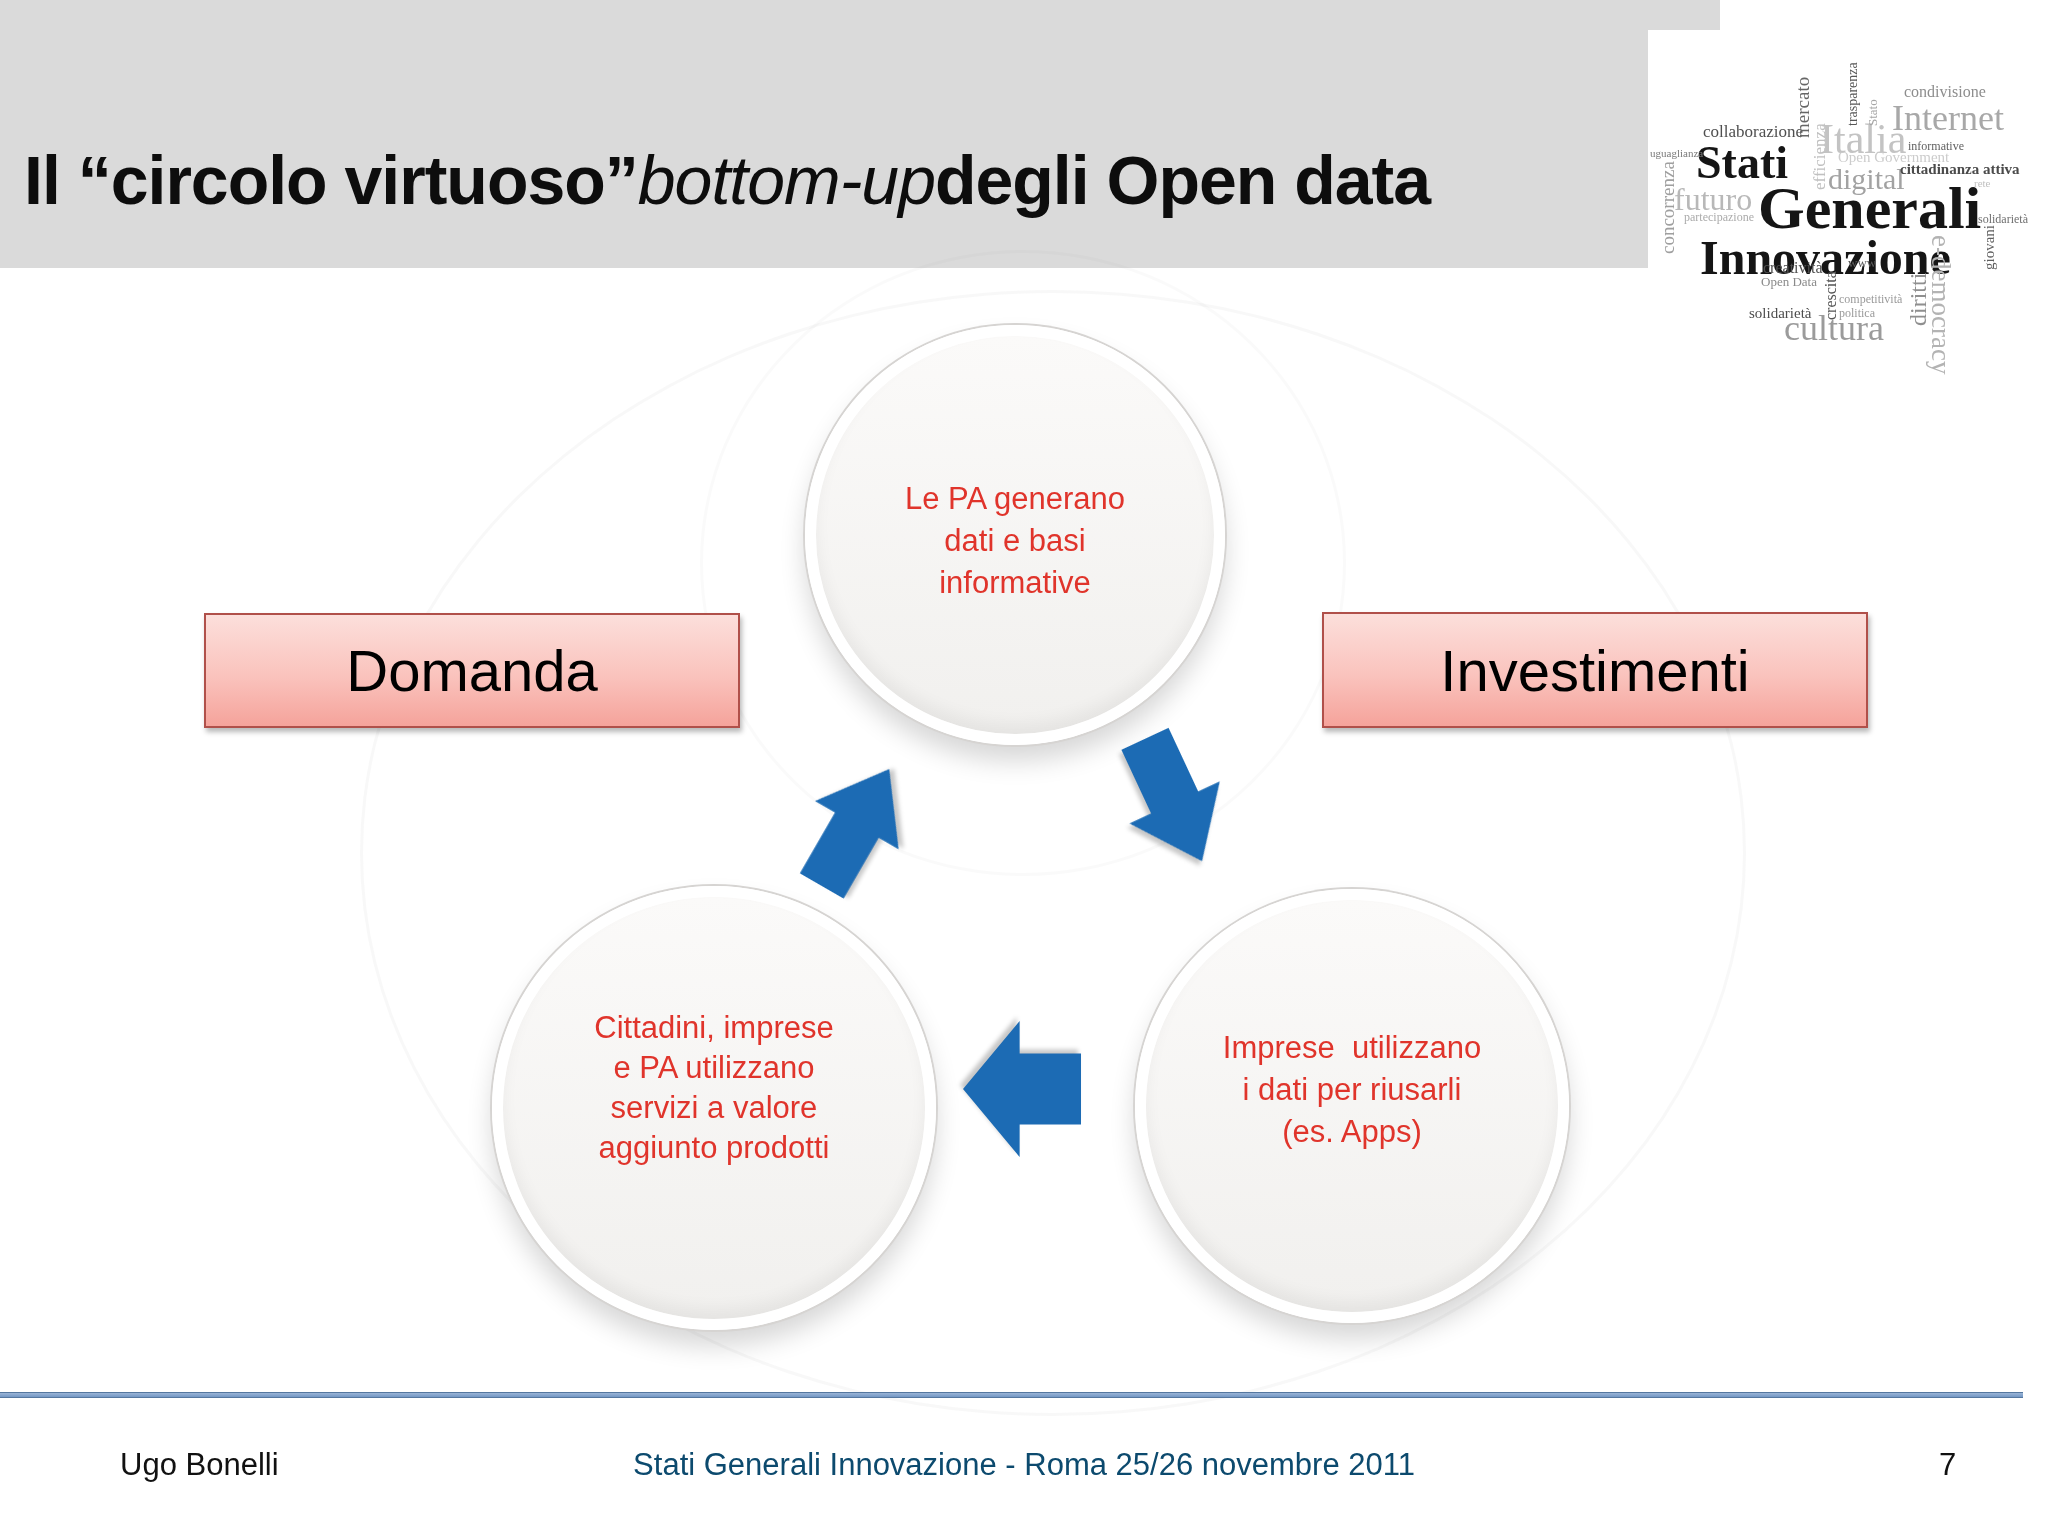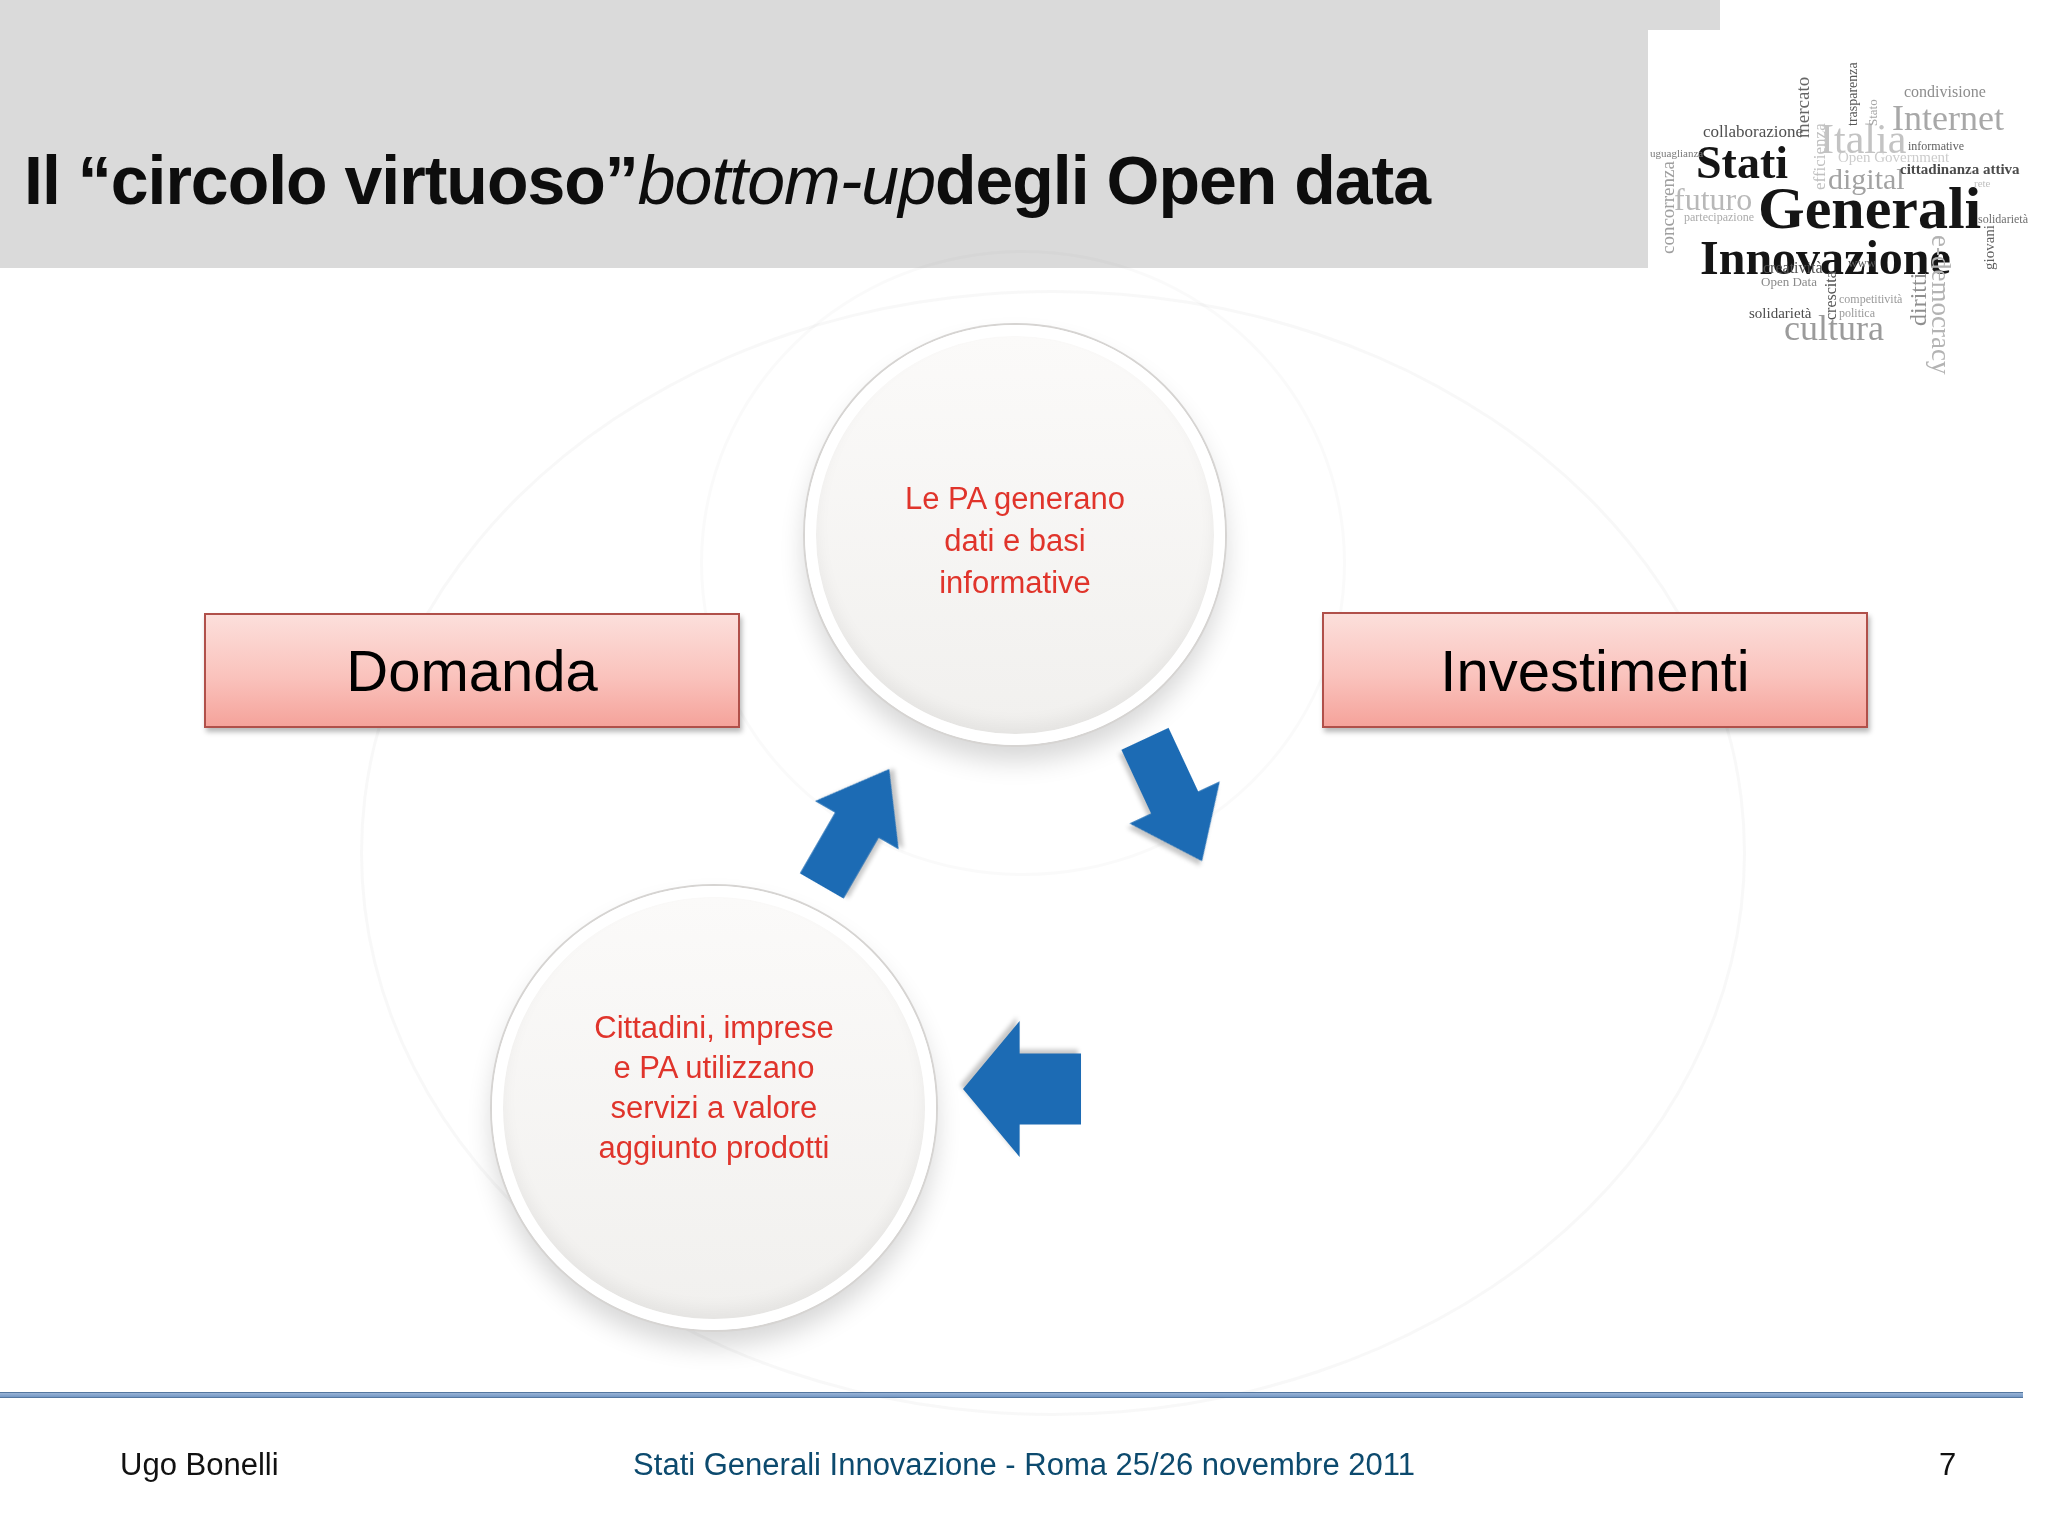--- a/index.html
+++ b/index.html
@@ -162,20 +162,27 @@
 
   <div class="circle circle-left">
     <div class="circle-text">
       <span>Cittadini, imprese</span>
       <span>e PA utilizzano</span>
       <span>servizi a valore</span>
       <span>aggiunto prodotti</span>
     </div>
   </div>
 
+  <div class="circle circle-right">
+    <div class="circle-text">
+      <span>Imprese  utilizzano</span>
+      <span>i dati per riusarli</span>
+      <span>(es. Apps)</span>
+    </div>
+  </div>
 
   <div class="plabel label-domanda">
     <span>Domanda</span>
   </div>
 
   <div class="plabel label-investimenti">
     <span>Investimenti</span>
   </div>
 
   <div class="arrow arrow-a">

